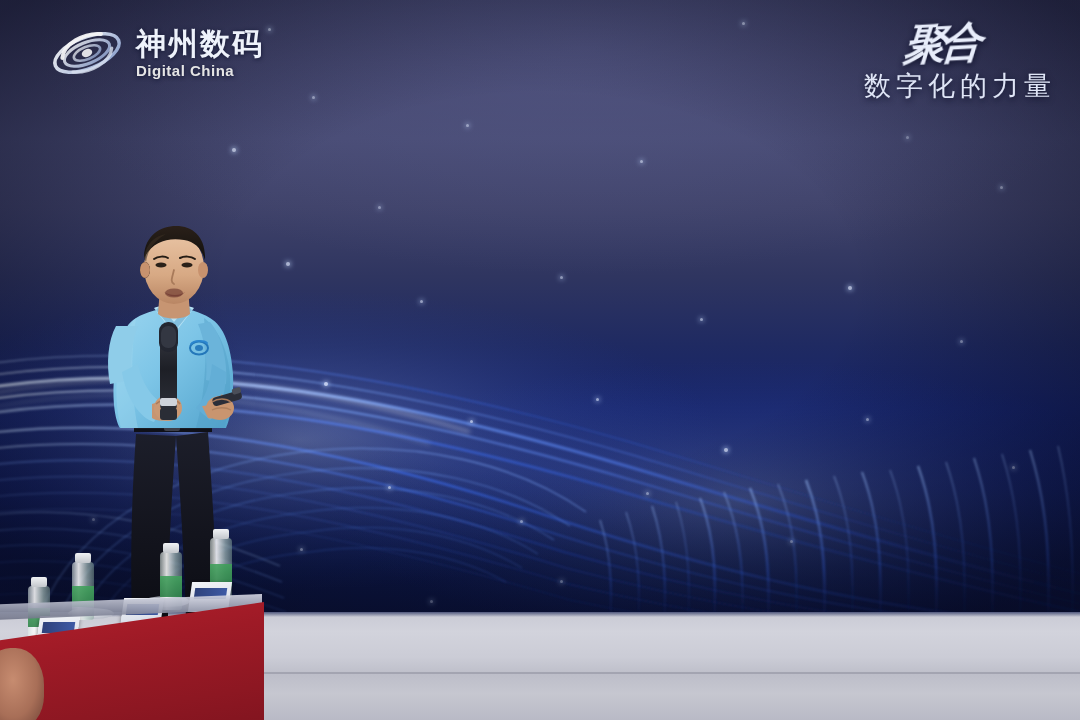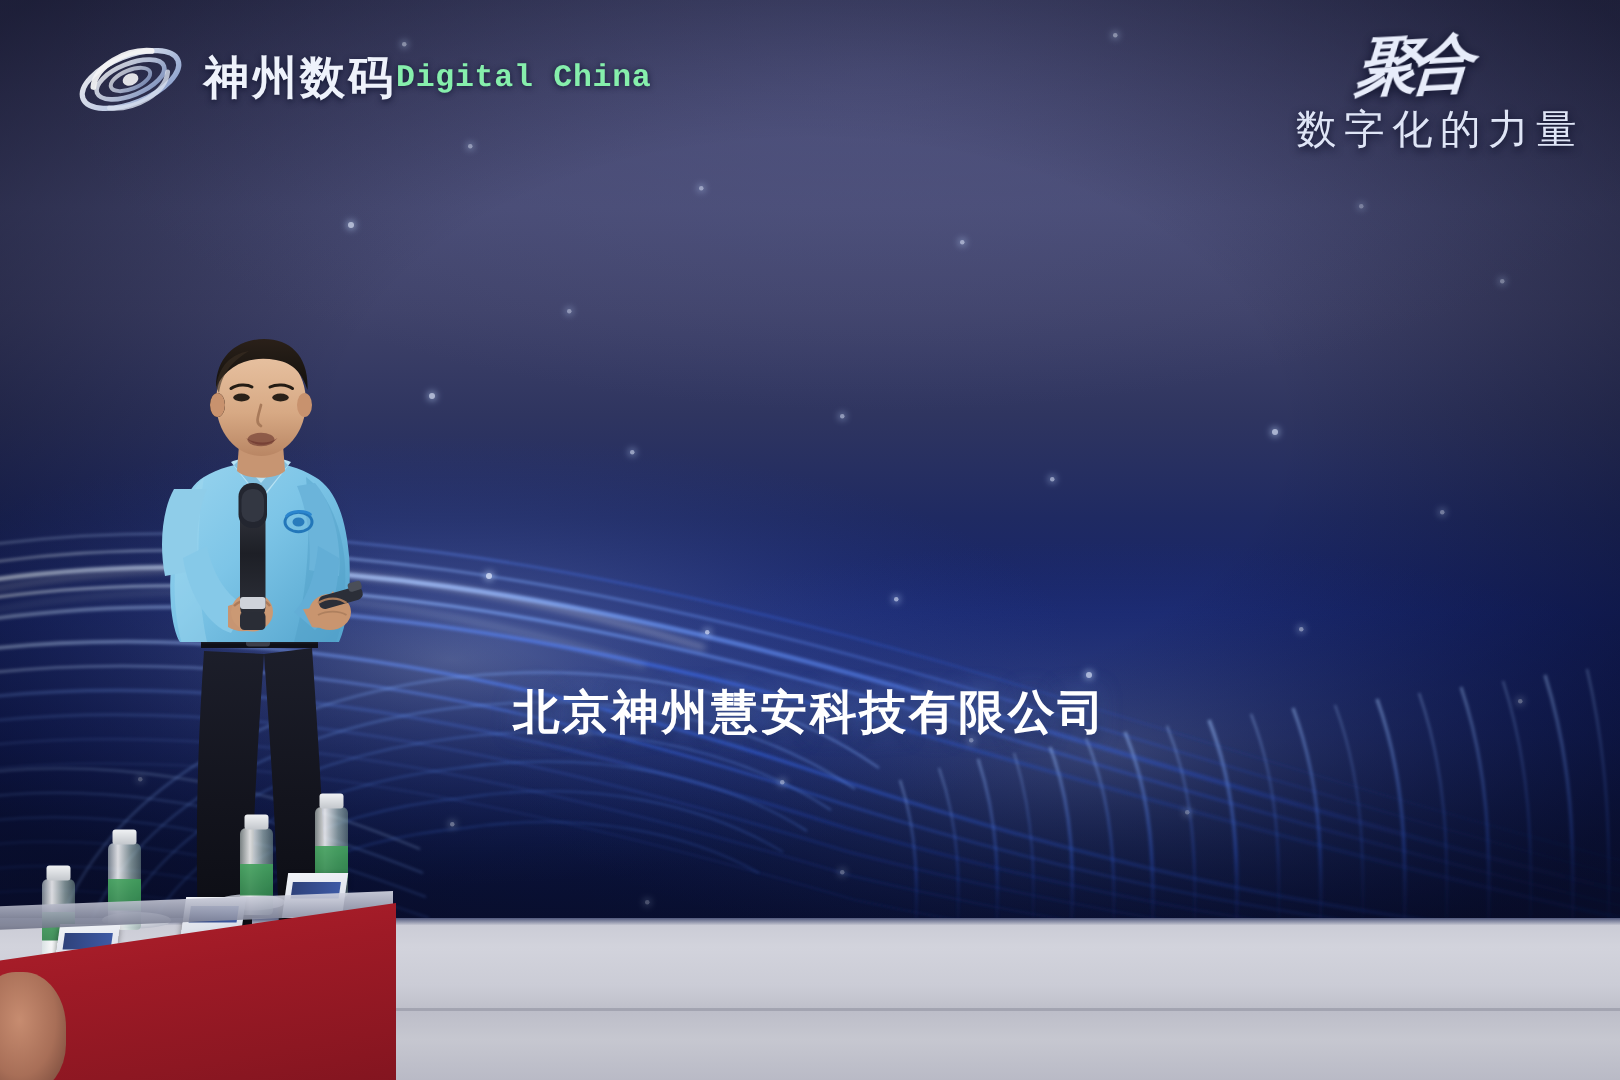--- a/index.html
+++ b/index.html
@@ -50,28 +50,28 @@
     box-shadow:0 0 5px 1px rgba(190,215,255,.85);
   }
 
   
   .brand-left {
     position:absolute; left:48px; top:22px;
     display:flex; align-items:center; gap:10px;
     z-index:14;
   }
   .dc-mark { width:78px; height:62px; flex:none; opacity:.95; }
-  .dc-words { display:flex; flex-direction:row; line-height:1; }
+  .dc-words { display:flex; flex-direction:column; line-height:1; }
   .dc-cn {
     font-size:30px; font-weight:700; color:#eef2fb; letter-spacing:2px;
     text-shadow:0 1px 4px rgba(10,14,40,.8);
   }
   .dc-en {
-    font-size:21px; font-weight:700; color:#86efac; letter-spacing:.5px;
-    margin-top:4px; font-family:Liberation Mono, monospace;
+    font-size:15px; font-weight:700; color:#e5e5e5; letter-spacing:.5px;
+    margin-top:4px; font-family:Liberation Sans, sans-serif;
     text-shadow:0 1px 4px rgba(10,14,40,.8);
   }
 
   
   .brand-right {
     position:absolute; right:24px; top:16px; z-index:14;
     display:flex; flex-direction:column; align-items:flex-end;
   }
   .juhe {
     font-size:42px; font-weight:700; color:#e7ecfa;
@@ -355,21 +355,20 @@
       <div class="dc-cn">神州数码</div>
       <div class="dc-en">Digital China</div>
     </div>
   </div>
 
   <div class="brand-right">
     <div class="juhe">聚合</div>
     <div class="slogan">数字化的力量</div>
   </div>
 
-  <div class="slide-company">北京神州慧安科技有限公司</div>
 
   <div class="floor-edge"></div>
   <div class="floor"></div>
   <div class="floor-seam"></div>
 
   <div class="speaker">
     <svg width="190" height="400" viewBox="0 0 190 400" xmlns="http://www.w3.org/2000/svg">
       <defs>
         <linearGradient id="polo" x1="0" y1="0" x2="1" y2="1">
           <stop offset="0%" stop-color="#9ad5ef"></stop>

